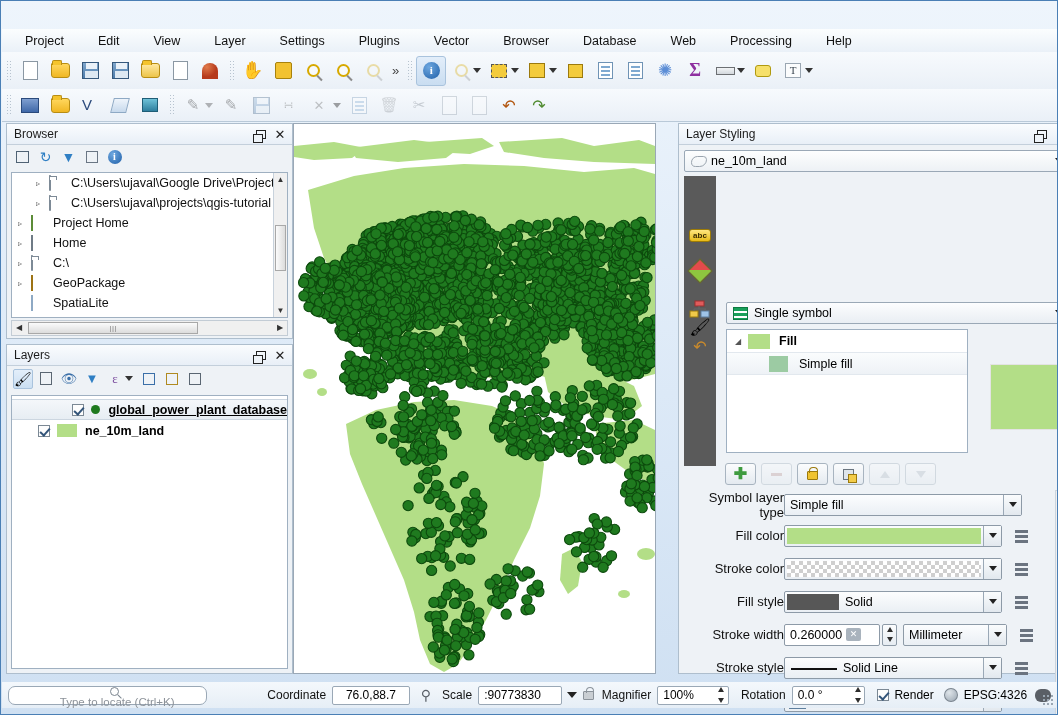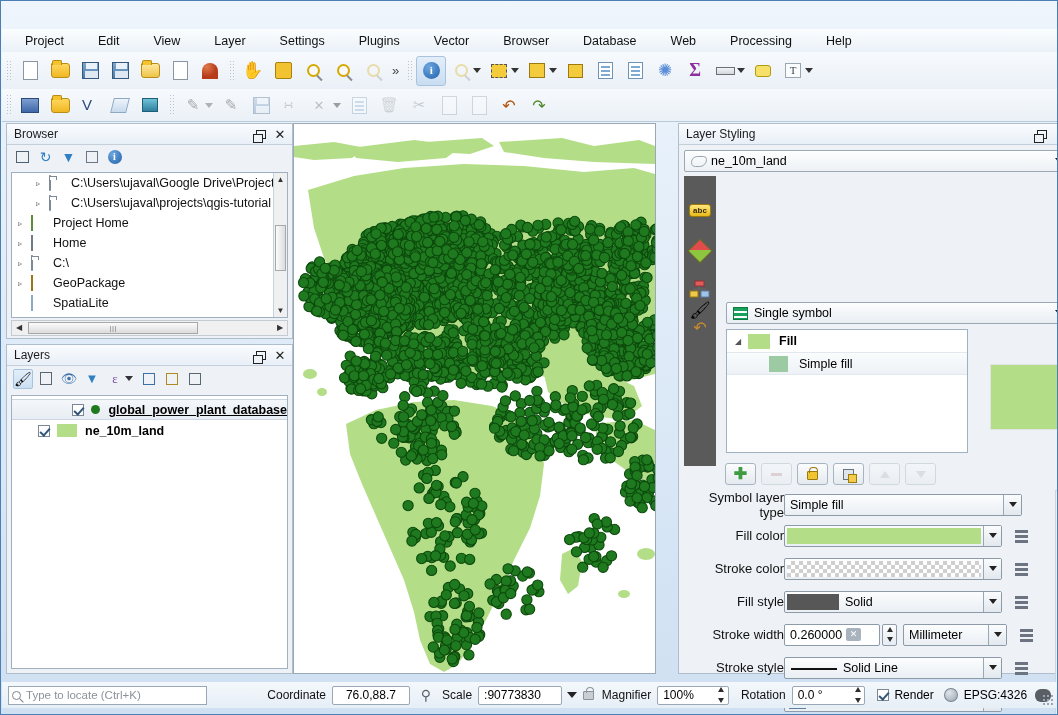--- a/index.html
+++ b/index.html
@@ -186,21 +186,21 @@
     display:flex;align-items:center;padding-left:6px;font-size:12.5px;
   }
   .combo-arrow{
     position:absolute;right:4px;top:50%;transform:translateY(-50%);
     width:0;height:0;border-left:5px solid transparent;border-right:5px solid transparent;border-top:6px solid #222;
   }
 
   .side-strip{
     position:absolute;left:5px;top:52px;width:32px;height:290px;background:#5a5a5a;
   }
-  .sbtn{width:32px;height:38px;display:flex;align-items:flex-start;justify-content:center;}
+  .sbtn{width:32px;height:38px;display:flex;align-items:flex-end;justify-content:center;}
   .ic-brush{font-size:17px;}
   .ic-abc{width:22px;height:13px;background:linear-gradient(#ffe680,#e8bb18);border:1px solid #9e7c06;border-radius:3px;font-size:8px;color:#3a2c00;text-align:center;line-height:12px;font-weight:bold;}
   .ic-cube3d{width:18px;height:18px;background:linear-gradient(135deg,#e24b4b 45%,#8ec63f 46%);border:1px solid #6a6a2a;transform:rotate(45deg);}
   .ic-arrowbk{font-size:16px;color:#c98a2c;}
 
   .render-combo{
     position:absolute;left:47px;top:178px;width:344px;height:22px;
     background:linear-gradient(#fcfdfe,#e9eef3);border:1px solid #9aa8b6;border-radius:2px;
     display:flex;align-items:center;padding-left:6px;font-size:12.5px;
   }
@@ -274,22 +274,22 @@
   .pvscroll .thumb{position:absolute;left:1px;right:1px;top:14px;height:112px;background:linear-gradient(90deg,#fbfbfb,#dadada);border:1px solid #a8a8a8;}
   .pvscroll .a{position:absolute;left:0;right:0;height:13px;text-align:center;font-size:8px;line-height:13px;color:#333;}
 
   
   .statusbar{
     position:absolute;left:1px;bottom:6px;width:1055px;height:26px;
     background:linear-gradient(#f4f8fc,#e6eef6);
     display:flex;align-items:center;padding:0 6px;font-size:12px;
   }
   .locate{
-    width:200px;height:19px;border:1px solid #9aa8b6;background:#fff;border-radius:0;
-    display:flex;align-items:center;padding-left:3px;color:#8c9299;font-size:11.5px;
+    width:200px;height:19px;border:1px solid #9aa8b6;background:#fff;border-radius:7px;
+    display:flex;align-items:center;padding-left:19px;color:#8c9299;font-size:11.5px;flex-direction:column;
   }
   .mag-g{width:9px;height:9px;border:1.4px solid #7b858f;border-radius:50%;margin-right:5px;position:relative;flex:none;}
   .mag-g:after{content:"";position:absolute;right:-4px;bottom:-3px;width:5px;height:1.4px;background:#7b858f;transform:rotate(45deg);}
   .sb-label{margin:0 6px 0 12px;color:#111;}
   .sb-box{height:19px;border:1px solid #9aa8b6;background:#fff;border-radius:2px;display:flex;align-items:center;padding:0 5px;font-size:12px;}
   .sb-plain{height:19px;display:flex;align-items:center;padding:0 3px;font-size:12px;}
   .lock2{width:11px;height:9px;background:#c9ced3;border:1px solid #8b939b;border-radius:1px;position:relative;margin:0 6px;}
   .lock2:before{content:"";position:absolute;left:2px;top:-5px;width:6px;height:5px;border:1.3px solid #8b939b;border-bottom:none;border-radius:4px 4px 0 0;}
   .globe{width:14px;height:14px;border-radius:50%;background:radial-gradient(circle at 35% 30%,#dfe5ea,#9aa6b2);border:1px solid #7b858f;margin:0 6px 0 10px;}
   .msg-bubble{width:16px;height:13px;border-radius:6px;background:#5a5f66;margin-left:8px;position:relative;}

